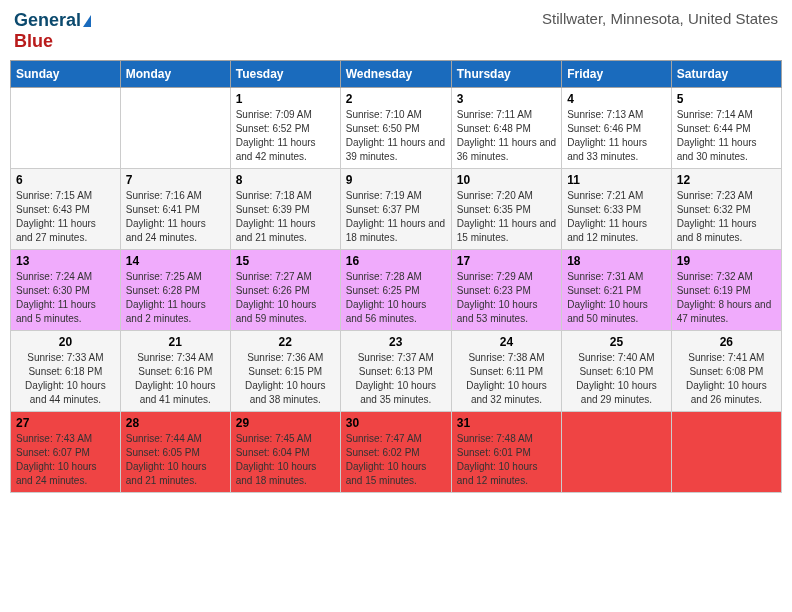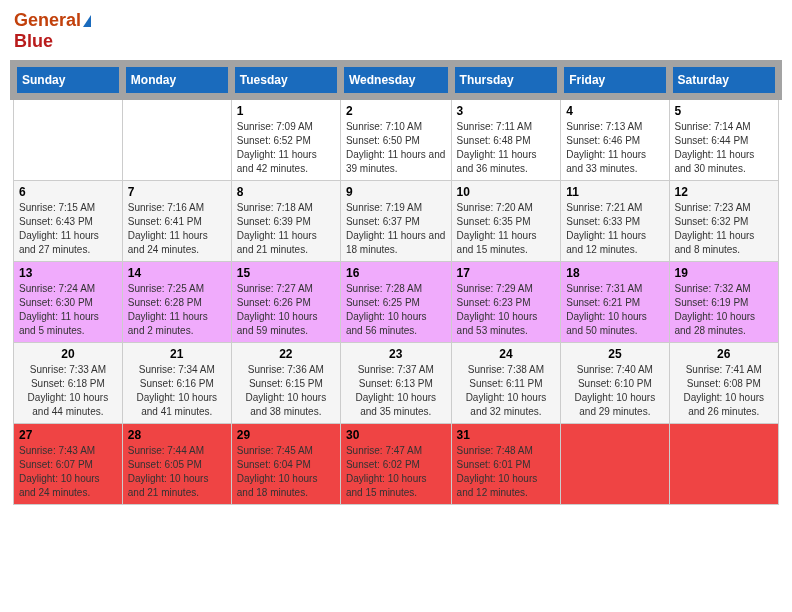--- a/index.html
+++ b/index.html
@@ -18,21 +18,21 @@
       padding: 0 4px;
     }
     .logo {
       display: flex;
       flex-direction: column;
       align-items: flex-start;
     }
     .logo-general {
       font-size: 18px;
       font-weight: bold;
-      color: #c2410c;
+      color: #0c4a6e;
     }
     .logo-blue {
       font-size: 18px;
       font-weight: bold;
       color: #b91c1c;
     }
     .logo-icon {
       display: inline-block;
       width: 0;
       height: 0;
@@ -62,21 +62,21 @@
       border-collapse: collapse;
       font-size: 10.5px;
     }
     .calendar th {
       background-color: #1a6bbd;
       color: #fff;
       text-align: left;
       padding: 6px 5px;
       font-size: 12px;
       font-weight: bold;
-      border: 7px solid #a3a3a3;
+      border: 1px solid #a3a3a3;
     }
     .calendar td {
       border: 1px solid #ccc;
       vertical-align: top;
       padding: 4px 5px;
       width: 113px;
       min-height: 80px;
       background: #fff;
     }
     .calendar tr:nth-child(even) td {
@@ -108,20 +108,21 @@
 
 <div class="header">
   <div class="logo">
     <div class="logo-row">
       <span class="logo-general">General</span>
       <span class="logo-icon"></span>
     </div>
     <span class="logo-blue">Blue</span>
   </div>
   <div class="title-block">
+    <div class="location-title">Stillwater, Minnesota, United States</div>
   </div>
 </div>
 
 <table class="calendar">
   <thead>
     <tr>
       <th>Sunday</th>
       <th>Monday</th>
       <th>Tuesday</th>
       <th>Wednesday</th>
@@ -205,21 +206,21 @@
         <td>
           <span class="day-number">17</span>
           <div class="day-info"><span>Sunrise: 7:29 AM</span><br><span>Sunset: 6:23 PM</span><br><span>Daylight: 10 hours and 53 minutes.</span></div>
         </td>
         <td>
           <span class="day-number">18</span>
           <div class="day-info"><span>Sunrise: 7:31 AM</span><br><span>Sunset: 6:21 PM</span><br><span>Daylight: 10 hours and 50 minutes.</span></div>
         </td>
         <td>
           <span class="day-number">19</span>
-          <div class="day-info"><span>Sunrise: 7:32 AM</span><br><span>Sunset: 6:19 PM</span><br><span>Daylight: 10 hours and 28 minutes.</span></div>
+          <div class="day-info"><span>Sunrise: 7:32 AM</span><br><span>Sunset: 6:19 PM</span><br><span>Daylight: 8 hours and 47 minutes.</span></div>
         </td>
       </tr>
       <tr class="row-4">
         <td>
           <span class="day-number">20</span>
           <div class="day-info"><span>Sunrise: 7:33 AM</span><br><span>Sunset: 6:18 PM</span><br><span>Daylight: 10 hours and 44 minutes.</span></div>
         </td>
         <td>
           <span class="day-number">21</span>
           <div class="day-info"><span>Sunrise: 7:34 AM</span><br><span>Sunset: 6:16 PM</span><br><span>Daylight: 10 hours and 41 minutes.</span></div>

